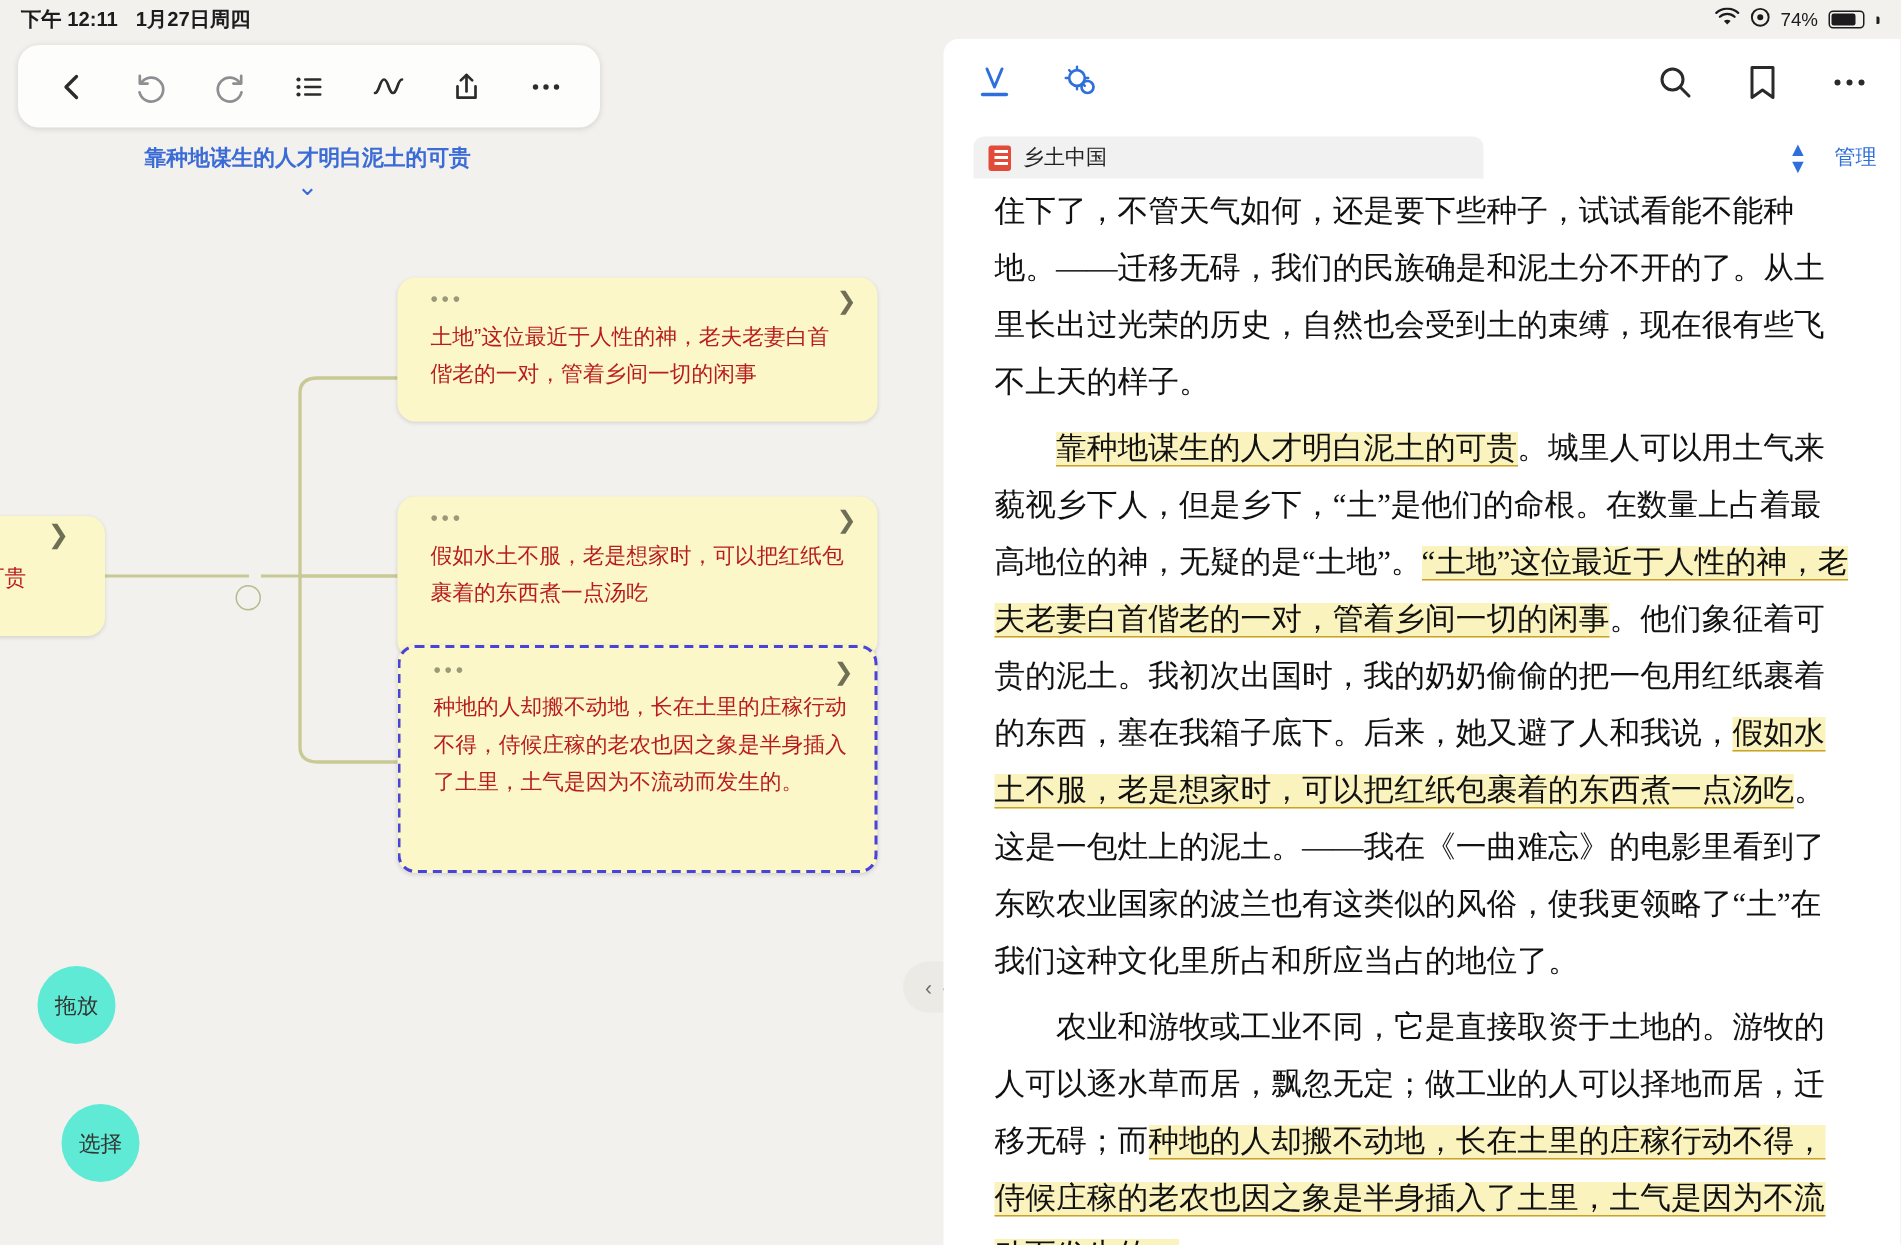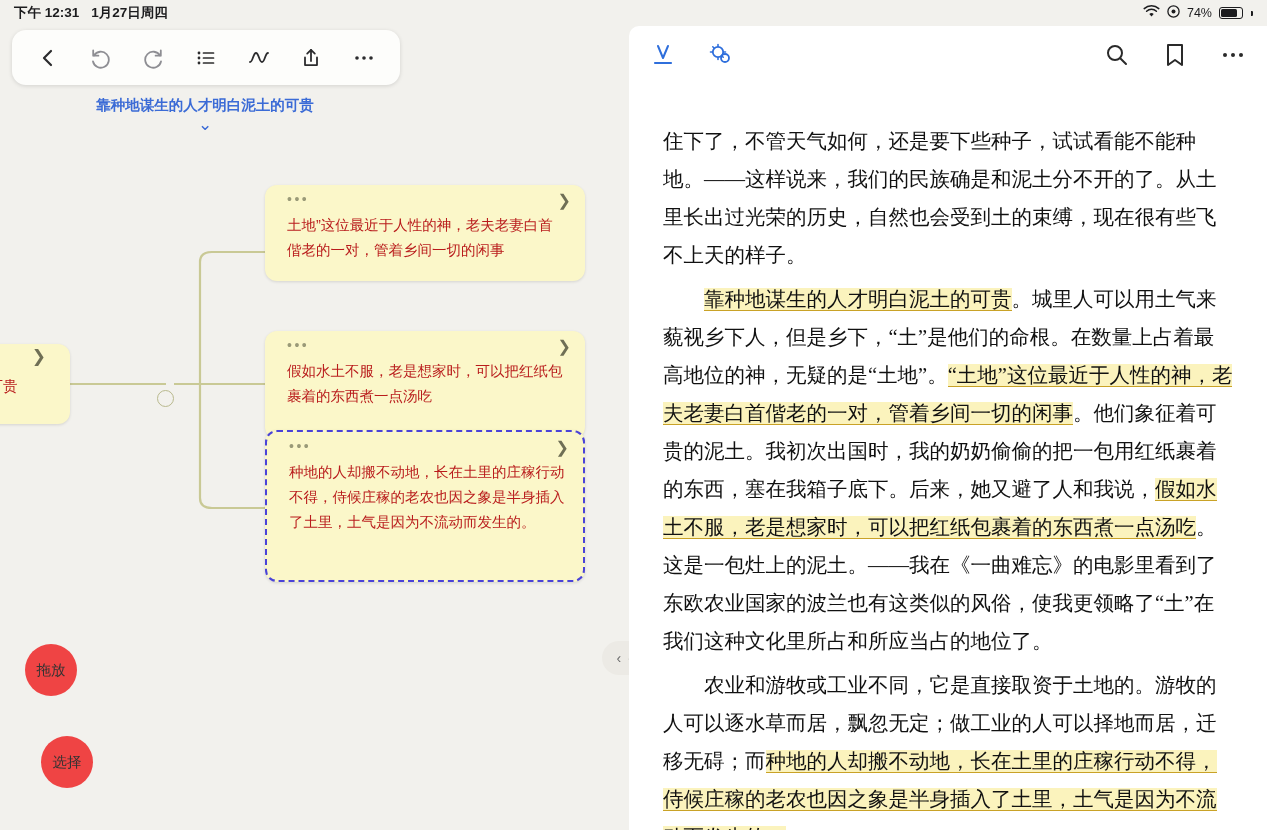--- a/index.html
+++ b/index.html
@@ -87,21 +87,21 @@
   .node.parent .arrow { right: 24px; top: 2px; font-size: 17px; }
 
   .collapse-dot {
     position: absolute; left: 157px; top: 364px;
     width: 17px; height: 17px; border-radius: 50%;
     border: 1.6px solid #b9b98e; background: #f2f1ed;
   }
 
   .float-btn {
     position: absolute; width: 52px; height: 52px; border-radius: 26px;
-    background: #ef4444; color: #333; font-size: 14.5px;
+    background: #5eead4; color: #333; font-size: 14.5px;
     display: flex; align-items: center; justify-content: center;
   }
 
   
   .divider {
     position: absolute; left: 602px; top: 641px;
     width: 56px; height: 34px; border-radius: 17px;
     background: #eceae5; display: flex; align-items: center; justify-content: center;
     color: #6b6b6b; font-size: 14px; letter-spacing: 1px;
   }
@@ -155,21 +155,21 @@
   .doc p.indent { text-indent: 2em; }
   .hl-u { background: #fbf3bd; border-bottom: 1.5px solid #c9a227; }
 </style>
 </head>
 <body>
 
 <div id="root">
 
   <div class="statusbar">
     <div class="status-left">
-      <span>下午 12:31</span>
+      <span>下午 12:11</span>
       <span>1月27日周四</span>
     </div>
     <div class="status-right">
       <span>
         <svg width="17" height="13" viewBox="0 0 17 13">
             <path d="M8.5 11.4l2.2-2.4a3.1 3.1 0 0 0-4.4 0l2.2 2.4z" fill="#1c1c1e"></path>
             <path d="M3.6 6.2a7.2 7.2 0 0 1 9.8 0" stroke="#1c1c1e" stroke-width="1.5" fill="none" stroke-linecap="round"></path>
             <path d="M1.2 3.6a10.8 10.8 0 0 1 14.6 0" stroke="#1c1c1e" stroke-width="1.5" fill="none" stroke-linecap="round"></path>
           </svg>
       </span>
@@ -307,20 +307,30 @@
       </div>
       <div class="r-btn">
         <svg width="26" height="26" viewBox="0 0 26 26">
             <circle cx="5" cy="13" r="2" fill="#2a2a2a"></circle>
             <circle cx="13" cy="13" r="2" fill="#2a2a2a"></circle>
             <circle cx="21" cy="13" r="2" fill="#2a2a2a"></circle>
           </svg>
       </div>
     </div>
 
+    <div class="tabbar">
+      <div class="doc-tab">
+        <span class="tab-ico"></span>
+        <span>乡土中国</span>
+      </div>
+      <div class="tab-right">
+        <span class="sort-ico">▲<br>▼</span>
+        <span>管理</span>
+      </div>
+    </div>
 
     <div class="doc">
-        <p>住下了，不管天气如何，还是要下些种子，试试看能不能种地。——这样说来，我们的民族确是和泥土分不开的了。从土里长出过光荣的历史，自然也会受到土的束缚，现在很有些飞不上天的样子。</p>
+        <p>住下了，不管天气如何，还是要下些种子，试试看能不能种地。——迁移无碍，我们的民族确是和泥土分不开的了。从土里长出过光荣的历史，自然也会受到土的束缚，现在很有些飞不上天的样子。</p>
         <p class="indent"><span class="hl-u">靠种地谋生的人才明白泥土的可贵</span>。城里人可以用土气来藐视乡下人，但是乡下，“土”是他们的命根。在数量上占着最高地位的神，无疑的是“土地”。<span class="hl-u">“土地”这位最近于人性的神，老夫老妻白首偕老的一对，管着乡间一切的闲事</span>。他们象征着可贵的泥土。我初次出国时，我的奶奶偷偷的把一包用红纸裹着的东西，塞在我箱子底下。后来，她又避了人和我说，<span class="hl-u">假如水土不服，老是想家时，可以把红纸包裹着的东西煮一点汤吃</span>。这是一包灶上的泥土。——我在《一曲难忘》的电影里看到了东欧农业国家的波兰也有这类似的风俗，使我更领略了“土”在我们这种文化里所占和所应当占的地位了。</p>
         <p class="indent">农业和游牧或工业不同，它是直接取资于土地的。游牧的人可以逐水草而居，飘忽无定；做工业的人可以择地而居，迁移无碍；而<span class="hl-u">种地的人却搬不动地，长在土里的庄稼行动不得，侍候庄稼的老农也因之象是半身插入了土里，土气是因为不流动而发生的。</span></p>
       </div>
   </div>
 </div>
 
 </body></html>

